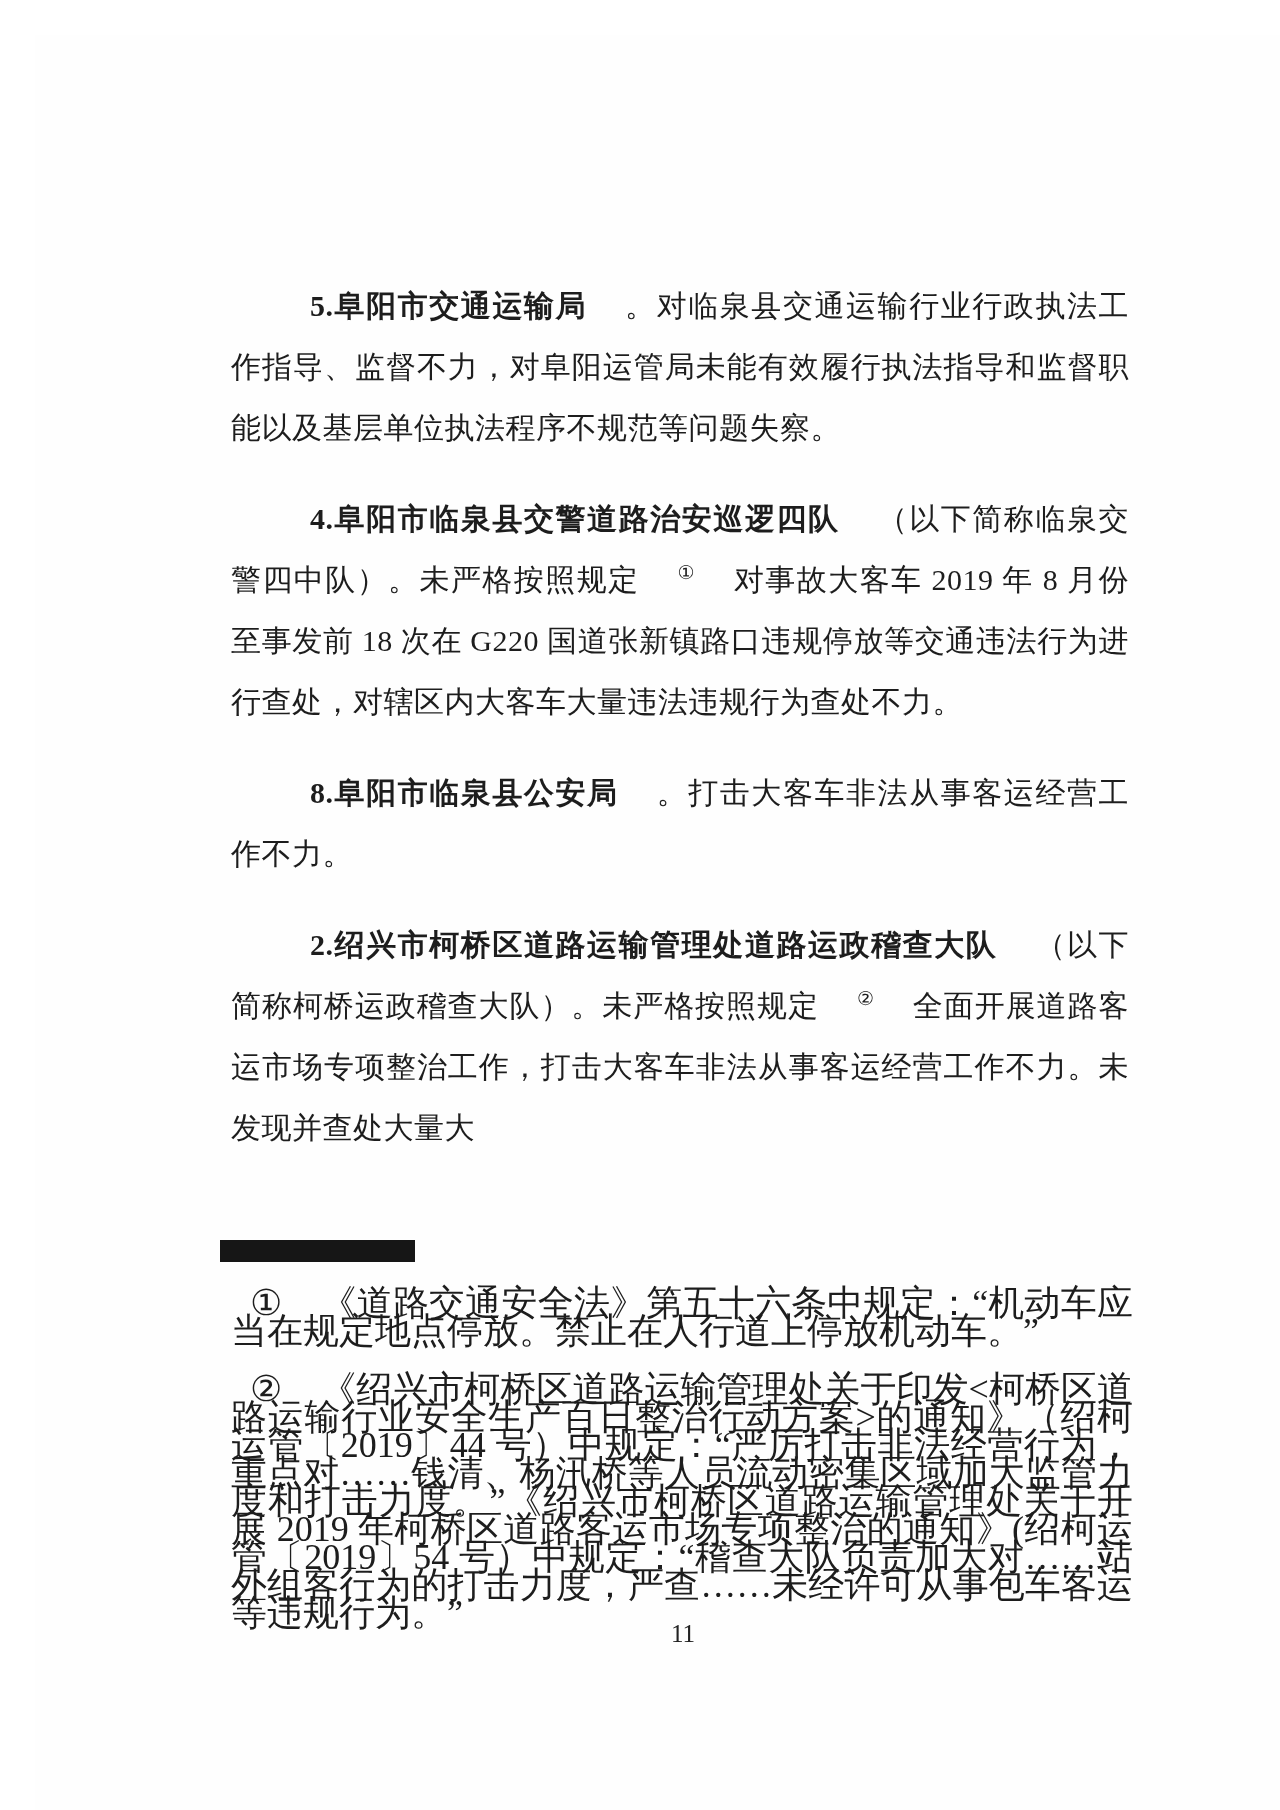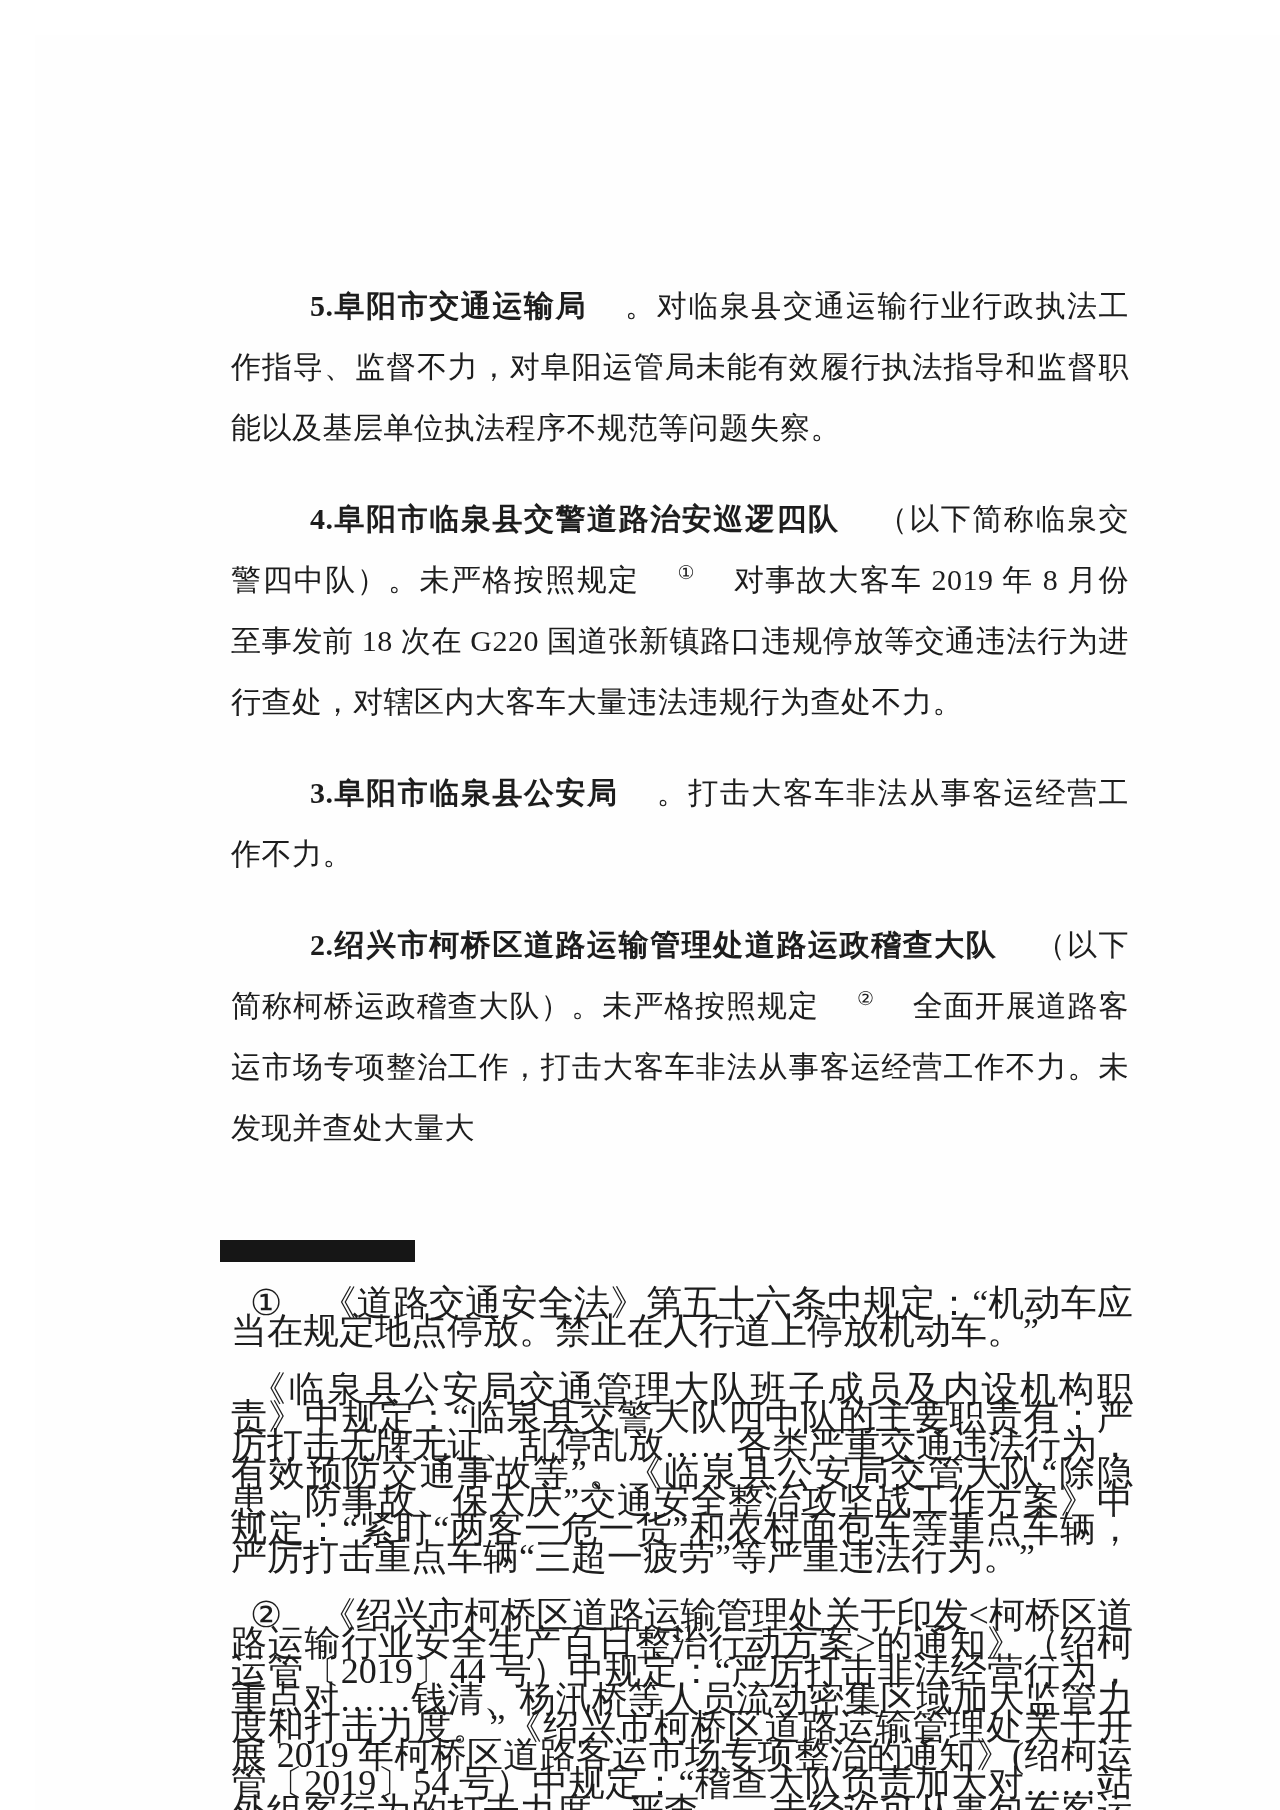--- a/index.html
+++ b/index.html
@@ -75,31 +75,30 @@
 
 <div class="page">
 
   <div class="content">
 
     <p class="body-para"><span class="hd">5.阜阳市交通运输局</span><span>。对临泉县交通运输行业行政执法工作指导、监督不力，对阜阳运管局未能有效履行执法指导和监督职能以及基层单位执法程序不规范等问题失察。</span></p>
 
     <p class="body-para"><span class="hd">4.阜阳市临泉县交警道路治安巡逻四队</span><span>（以下简称临泉交警四中队）。未严格按照规定</span><sup>①</sup><span>对事故大客车 2019 年 8 月份至事发前 18 次在 G220 国道张新镇路口违规停放等交通违法行为进行查处，对辖区内大客车大量违法违规行为查处不力。</span></p>
 
 
-    <p class="body-para"><span class="hd">3.阜阳市临泉县公安局</span><span>。打击大客车非法从事客运经营工作不力。</span></p>
+    <p class="body-para"><span class="hd">8.阜阳市临泉县公安局</span><span>。打击大客车非法从事客运经营工作不力。</span></p>
 
     <p class="body-para"><span class="hd">2.绍兴市柯桥区道路运输管理处道路运政稽查大队</span><span>（以下简称柯桥运政稽查大队）。未严格按照规定</span><sup>②</sup><span>全面开展道路客运市场专项整治工作，打击大客车非法从事客运经营工作不力。未发现并查处大量大</span></p>
 
   </div>
 
   <div class="footnotes">
     <div class="fn-rule"></div>
 
     <p class="fn-para"><span>①</span><span>《道路交通安全法》第五十六条中规定：“机动车应当在规定地点停放。禁止在人行道上停放机动车。”</span></p>
 
-    <p class="fn-para"><span>《临泉县公安局交通管理大队班子成员及内设机构职责》中规定：“临泉县交警大队四中队的主要职责有：严厉打击无牌无证、乱停乱放……各类严重交通违法行为，有效预防交通事故等”。《临泉县公安局交管大队“除隐患、防事故、保大庆”交通安全整治攻坚战工作方案》中规定：“紧盯“两客一危一货”和农村面包车等重点车辆，严厉打击重点车辆“三超一疲劳”等严重违法行为。”</span></p>
 
     <p class="fn-para"><span>②</span><span>《绍兴市柯桥区道路运输管理处关于印发&lt;柯桥区道路运输行业安全生产百日整治行动方案&gt;的通知》（绍柯运管〔2019〕44 号）中规定：“严厉打击非法经营行为，重点对……钱清、杨汛桥等人员流动密集区域加大监管力度和打击力度。”《绍兴市柯桥区道路运输管理处关于开展 2019 年柯桥区道路客运市场专项整治的通知》(绍柯运管〔2019〕54 号）中规定：“稽查大队负责加大对……站外组客行为的打击力度，严查……未经许可从事包车客运等违规行为。”</span></p>
   </div>
 
   <div class="page-number">11</div>
 
 </div>
 
 </body></html>

